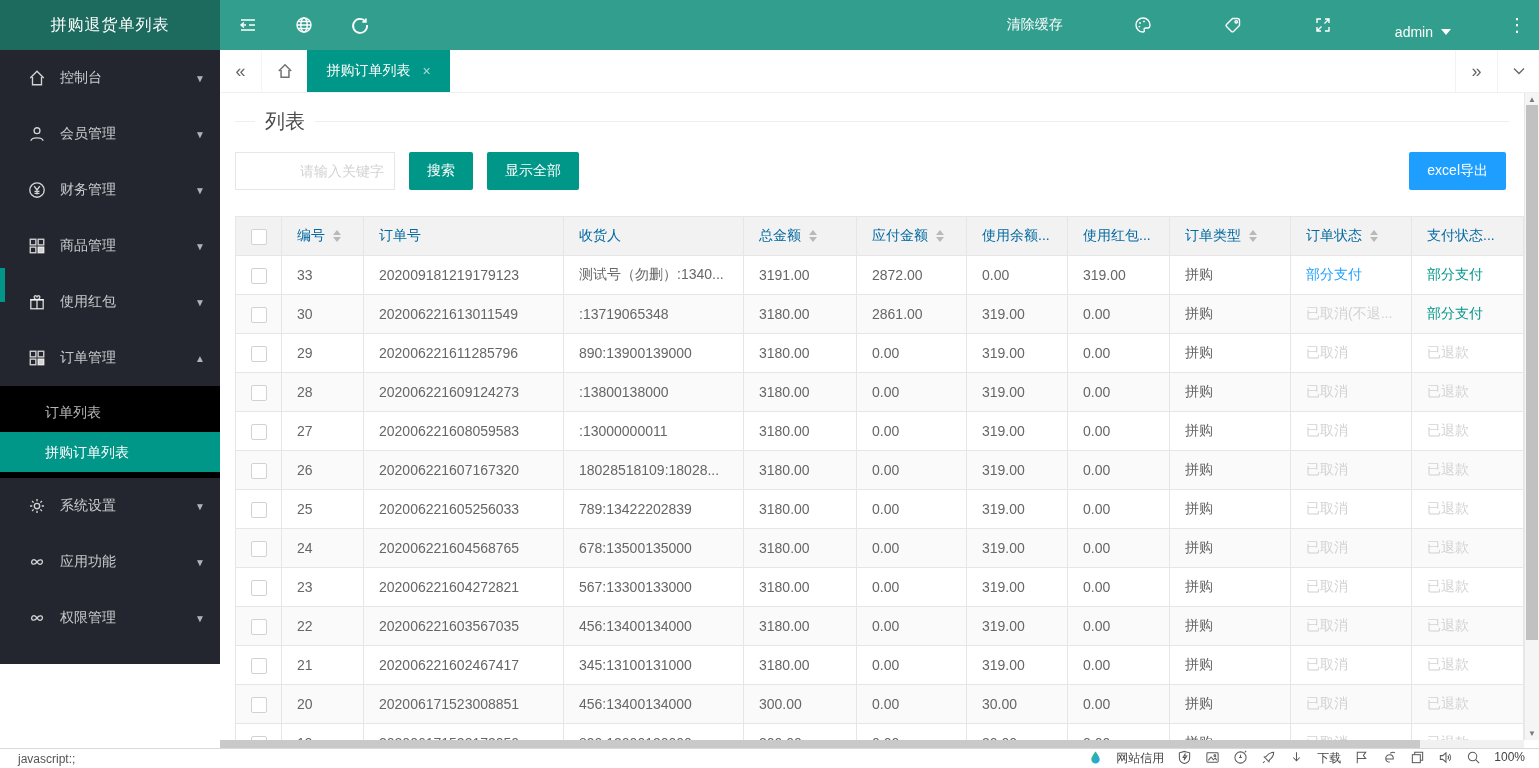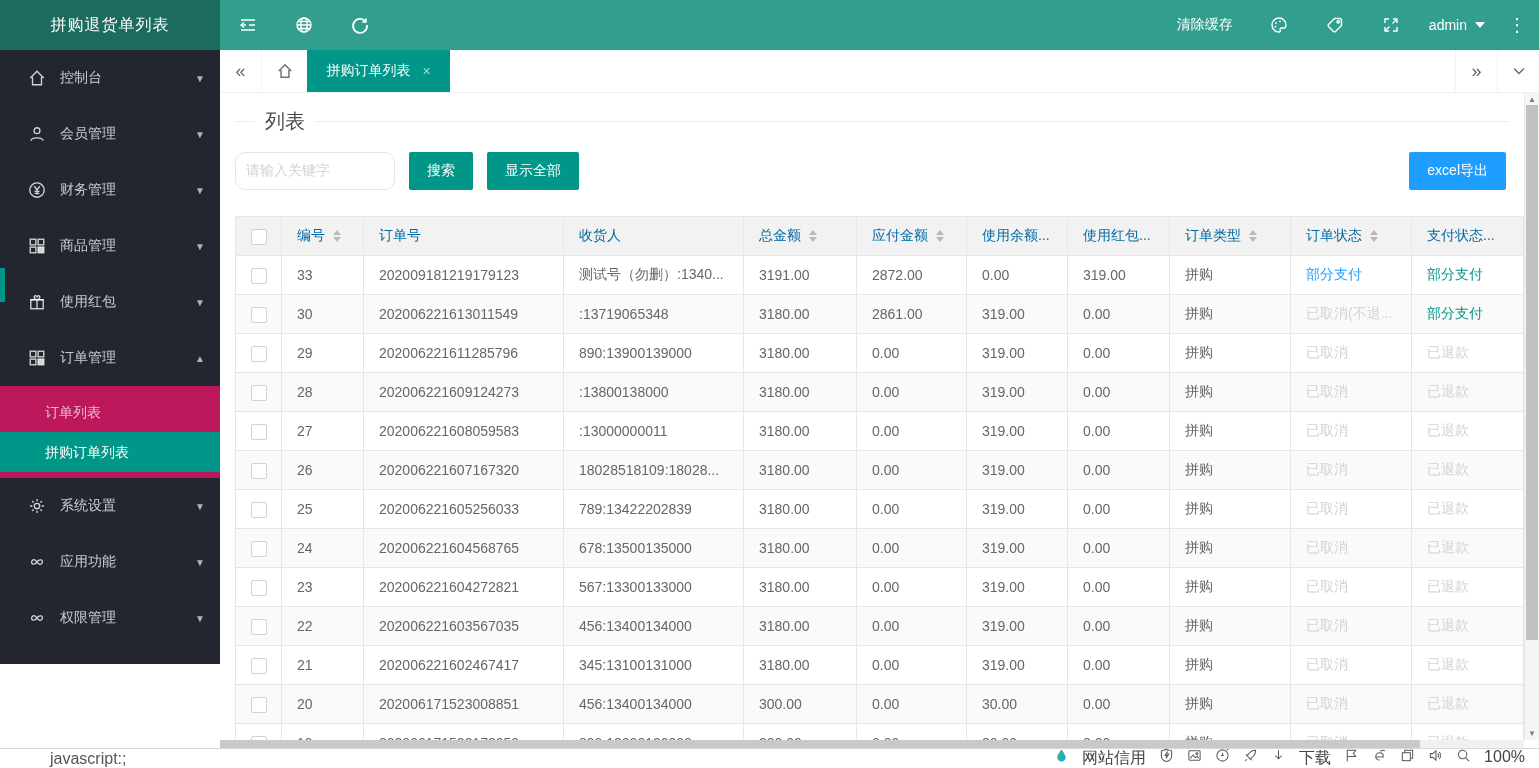--- a/index.html
+++ b/index.html
@@ -5,54 +5,54 @@
   * { box-sizing: border-box; margin:0; padding:0; }
   html,body { width:1539px; height:768px; overflow:hidden; }
   body { font-family:"Liberation Sans","DejaVu Sans",sans-serif; font-size:14px; color:#666; background:#fff; position:relative; }
 
   
   .topbar { position:absolute; left:0; top:0; width:1539px; height:50px; background:#319e8e; display:flex; align-items:stretch; }
   .logo { width:220px; height:50px; background:#1d6a5e; color:#fff; font-size:16px; display:flex; align-items:center; justify-content:center; letter-spacing:1px; }
   .topbar-icons { display:flex; align-items:center; }
   .tb-btn { width:56px; height:50px; display:flex; align-items:center; justify-content:center; color:#fff; cursor:pointer; }
   .tb-btn svg { stroke:#fff; fill:none; stroke-width:1.4; }
-  .topbar-right { margin-left:auto; display:flex; align-items:center; color:#fff; }
+  .topbar-right { margin-left:auto; display:flex; align-items:flex-end; color:#fff;gap:34px; }
   .clear-cache { padding:0 18px; height:50px; display:flex; align-items:center; font-size:14px; }
   .admin-box { padding:0 10px; height:37px; display:flex; align-items:center; gap:8px; font-size:14px; }
   .caret-down { width:0; height:0; border-left:5px solid transparent; border-right:5px solid transparent; border-top:6px solid #fff; }
   .more-vert { font-size:18px; width:44px; text-align:center; line-height:50px; }
 
   
   .sidebar { position:absolute; left:0; top:50px; width:220px; height:614px; background:#23262e; }
   .side-item { height:56px; display:flex; align-items:center; padding:0 15px 0 28px; color:rgba(255,255,255,.75); cursor:pointer; }
   .side-item .s-icon { width:18px; height:18px; margin-right:14px; display:inline-flex; }
   .side-item .s-icon svg { stroke:rgba(255,255,255,.8); fill:none; stroke-width:1.2; }
   .side-item .arrow { margin-left:auto; font-size:10px; color:rgba(255,255,255,.65); }
-  .submenu { background:#be185d; padding:6px 0; }
+  .submenu { background:#000000; padding:6px 0; }
   .submenu-item { height:40px; line-height:40px; padding-left:45px; color:rgba(255,255,255,.7); cursor:pointer; }
   .submenu-item.active { background:#009688; color:#fff; }
   .side-scroll-thumb { position:absolute; left:0; top:218px; width:5px; height:34px; background:#009688; }
 
   
   .tabbar { position:absolute; left:220px; top:50px; width:1319px; height:43px; background:#fff; border-bottom:1px solid #f0f0f0; display:flex; align-items:stretch; }
   .tab-ctrl { width:42px; display:flex; align-items:center; justify-content:center; color:#666; font-size:18px; cursor:pointer; border-right:1px solid #f6f6f6; }
   .tab-home { width:45px; display:flex; align-items:center; justify-content:center; cursor:pointer; }
   .tab-home svg { stroke:#717171; fill:none; stroke-width:1.3; }
   .tab-active { width:143px; background:#009688; color:#fff; display:flex; align-items:center; justify-content:center; gap:12px; cursor:pointer; }
   .tab-active .close-x { color:rgba(255,255,255,.65); font-size:14px; cursor:pointer; }
   .tabbar-right { margin-left:auto; display:flex; }
   .tab-ctrl-r { width:42px; display:flex; align-items:center; justify-content:center; color:#666; font-size:18px; border-left:1px solid #f2f2f2; cursor:pointer; }
 
   
   .content { position:absolute; left:220px; top:93px; width:1319px; height:655px; background:#fff; overflow:hidden; }
   .content-inner { position:absolute; left:0; top:0; width:1304px; height:655px; padding:0 15px; overflow:hidden; }
   fieldset.field-title { margin-top:15px; border:none; border-top:1px solid #eee; }
   fieldset.field-title legend { margin-left:20px; padding:0 10px; font-size:20px; color:#4c4c4c; }
   .search-row { margin-top:17px; display:flex; gap:14px; position:relative; height:38px; }
-  .search-input { width:160px; height:38px; border:1px solid #e6e6e6; border-radius:10px; padding:0 10px; font-size:14px; color:#666; outline:none; font-family:Liberation Serif, serif; }
+  .search-input { width:160px; height:38px; border:1px solid #e6e6e6; border-radius:0; padding:0 10px; font-size:14px; color:#666; outline:none; font-family:Liberation Sans, sans-serif;text-align:right; }
   .search-input::placeholder { color:#d2d2d2; }
   .btn { height:38px; border:none; border-radius:2px; color:#fff; font-size:14px; padding:0 18px; cursor:pointer; font-family:inherit; }
   .btn-teal { background:#009688; }
   .btn-blue { background:#1e9fff; position:absolute; right:3px; top:0; }
 
   
   .table-view { margin-top:26px; width:1368px; }
   table { border-collapse:collapse; table-layout:fixed; width:1368px; }
   th, td { border:1px solid #e6e6e6; height:39px; padding:0 15px; text-align:left; font-weight:400; white-space:nowrap; overflow:hidden; text-overflow:ellipsis; }
   thead th { background:#f2f2f2; color:#0369a1; }
@@ -69,21 +69,21 @@
 
   
   .v-scroll { position:absolute; right:0; top:0; width:15px; height:647px; background:#f5f5f5; border-left:1px solid #e8e8e8; }
   .v-scroll .arr { position:absolute; left:0; width:14px; text-align:center; font-size:8px; color:#7a7a7a; cursor:pointer; }
   .v-scroll .arr.top { top:2px; } .v-scroll .arr.bot { bottom:2px; }
   .v-thumb { position:absolute; left:1px; top:12px; width:12px; height:535px; background:#c1c1c1; cursor:pointer; }
   .h-scroll { position:absolute; left:0; bottom:0; height:8px; width:1304px; background:#f1f1f1; }
   .h-thumb { position:absolute; left:0; top:0; height:8px; width:92%; background:#c9c9c9; cursor:pointer; }
 
   
-  .statusbar { position:absolute; left:0; top:748px; width:1539px; height:20px; background:#fff; border-top:1px solid #d9d9d9; display:flex; align-items:center; font-size:16px; color:#555;padding-left:32px; }
+  .statusbar { position:absolute; left:0; top:748px; width:1539px; height:20px; background:#fff; border-top:1px solid #d9d9d9; display:flex; align-items:center; font-size:12px; color:#555; }
   .status-left { padding-left:18px; }
   .status-right { margin-left:auto; display:flex; align-items:flex-start; gap:13px; padding-right:14px; }
   .sb-ic { display:inline-flex; align-items:center; cursor:pointer; }
   .sb-ic svg { stroke:#5a5a5a; fill:none; stroke-width:1.1; }
   .sb-label { color:#444; cursor:pointer; }
   .zoom-level { color:#444; cursor:pointer; }
 </style>
 </head>
 <body>
 

